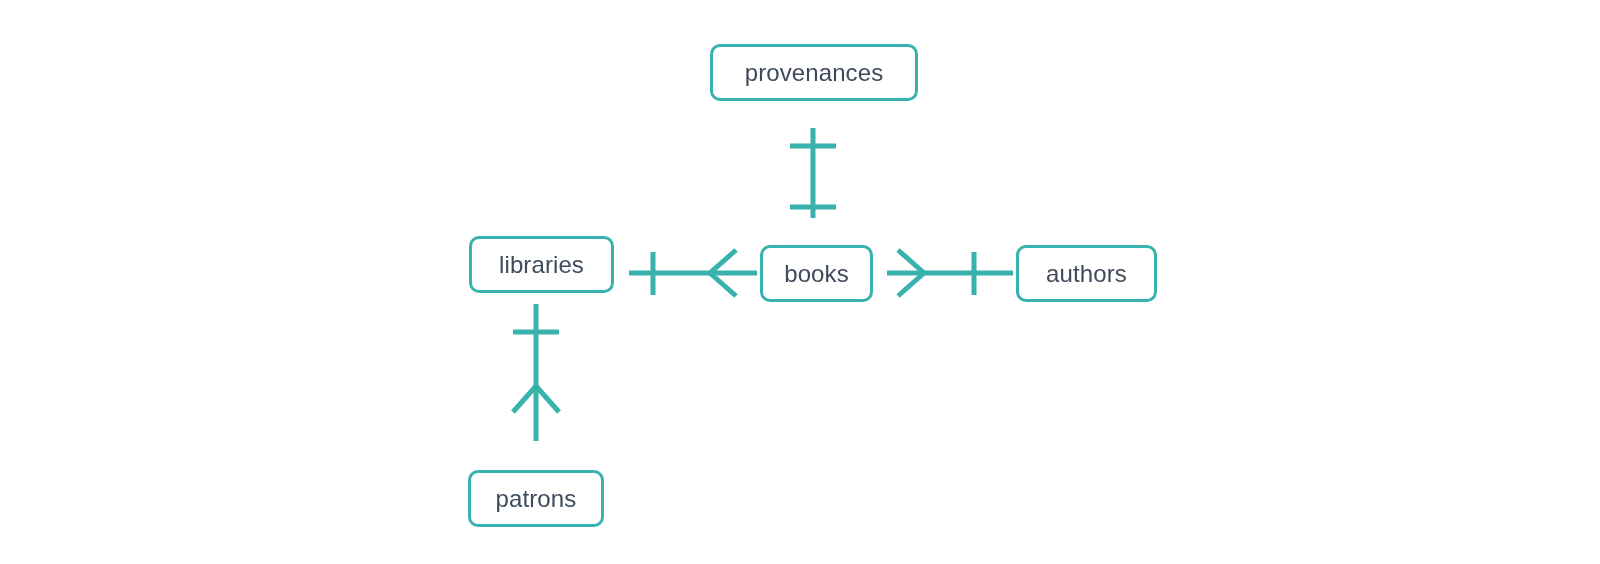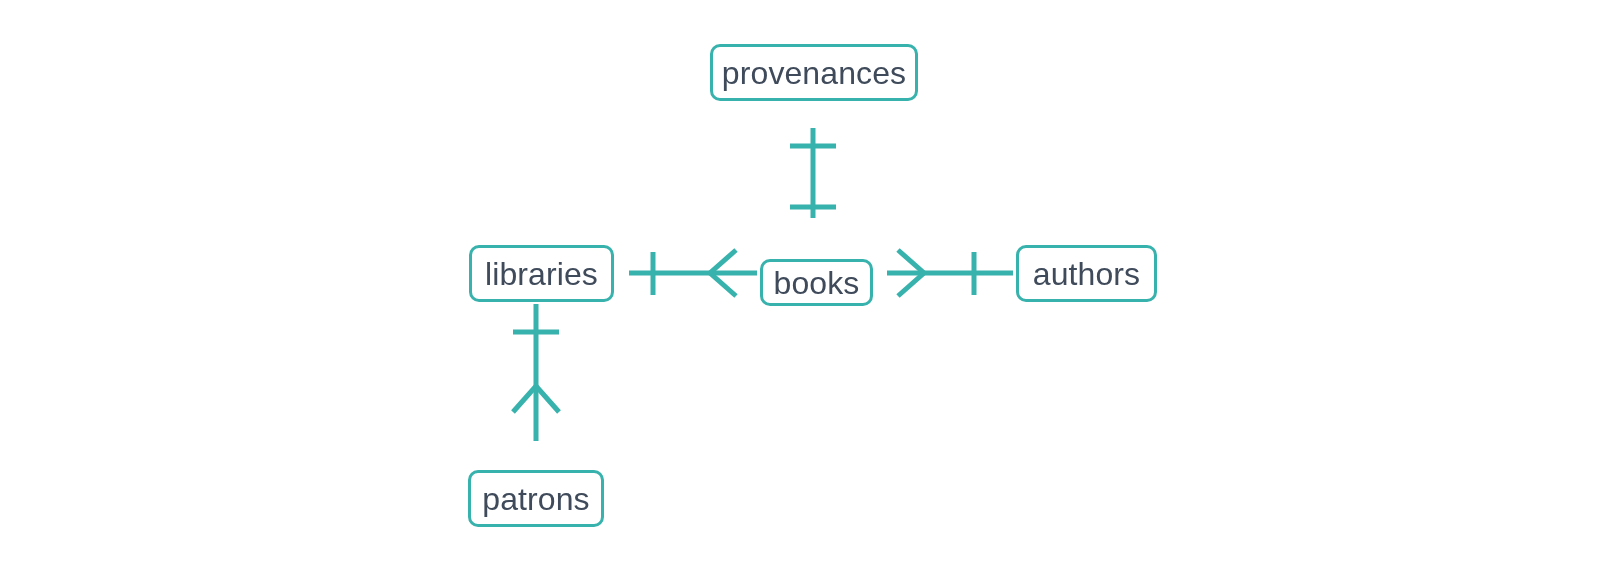--- a/index.html
+++ b/index.html
@@ -26,21 +26,21 @@
     box-sizing: border-box;
     border: 3px solid #38b2ac;
     border-radius: 10px;
     background: #ffffff;
     display: flex;
     align-items: center;
     justify-content: center;
   }
   .entity-label {
     font-family: "Liberation Sans", sans-serif;
-    font-size: 32px;
+    font-size: 24px;
     color: #3f4a5a;
     line-height: 1;
     white-space: nowrap;
     letter-spacing: 0.1px;
   }
   svg.connector-layer {
     position: absolute;
     left: 0;
     top: 0;
     width: 1600px;
@@ -85,25 +85,25 @@
       <line x1="513" y1="332" x2="559" y2="332"></line>
       <polyline points="513,412 536,386 559,412"></polyline>
     </g>
 
   </svg>
 
   <div class="entity-box" style="left:710px; top:44px; width:208px; height:57px;">
     <span class="entity-label">provenances</span>
   </div>
 
-  <div class="entity-box" style="left:469px; top:245px; width:145px; height:57px;">
+  <div class="entity-box" style="left:469px; top:236px; width:145px; height:57px;">
     <span class="entity-label">libraries</span>
   </div>
 
-  <div class="entity-box" style="left:760px; top:259px; width:113px; height:47px;">
+  <div class="entity-box" style="left:760px; top:245px; width:113px; height:57px;">
     <span class="entity-label">books</span>
   </div>
 
   <div class="entity-box" style="left:1016px; top:245px; width:141px; height:57px;">
     <span class="entity-label">authors</span>
   </div>
 
   <div class="entity-box" style="left:468px; top:470px; width:136px; height:57px;">
     <span class="entity-label">patrons</span>
   </div>

